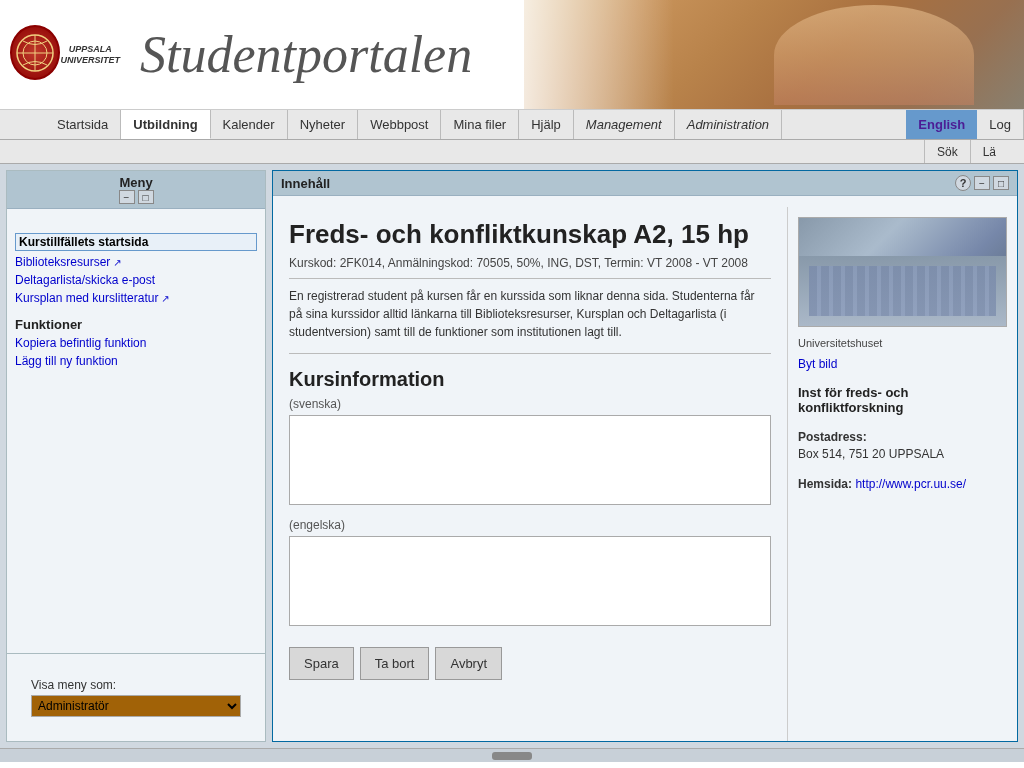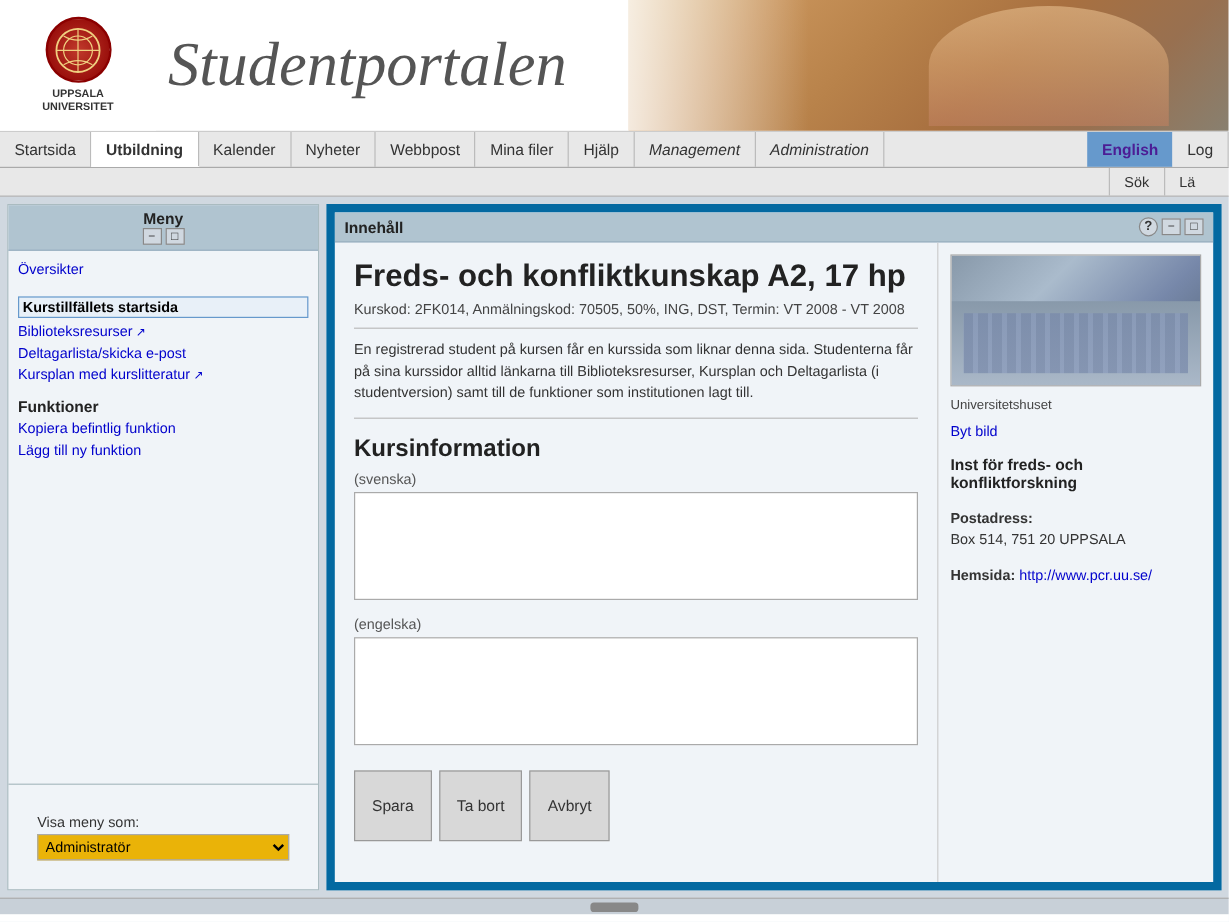--- a/index.html
+++ b/index.html
@@ -12,26 +12,27 @@
       height: 110px;
       background: #fff;
       border-bottom: 1px solid #ccc;
       overflow: hidden;
       position: relative;
     }
     #logo-area {
       width: 130px;
       min-width: 130px;
       display: flex;
-      flex-direction: column;
+      flex-direction: row;
       align-items: center;
       justify-content: center;
       padding: 10px;
       background: #fff;
       z-index: 2;
+      font-style: italic;
     }
     #logo-circle {
       width: 55px;
       height: 55px;
       border-radius: 50%;
       border: 2px solid #8b0000;
       display: flex;
       align-items: center;
       justify-content: center;
       background: radial-gradient(circle, #c0392b, #8b0000);
@@ -79,20 +80,21 @@
     }
 
     
     #navbar {
       display: flex;
       background: #e8e8e8;
       border-bottom: 1px solid #aaa;
       height: 30px;
       align-items: stretch;
       position: relative;
+      padding-left: 45px;
     }
     .nav-item {
       padding: 0 12px;
       display: flex;
       align-items: center;
       cursor: pointer;
       border-right: 1px solid #bbb;
       font-size: 13px;
       color: #333;
       text-decoration: none;
@@ -218,31 +220,32 @@
       font-size: 12px;
       color: #333;
       display: block;
       margin-bottom: 3px;
     }
     #view-select {
       width: 100%;
       font-size: 12px;
       padding: 2px;
       border: 1px solid #aaa;
-      background: #eab308;
+      background: #a16207;
     }
 
     
     #content-panel {
       flex: 1;
       background: #f0f4f8;
-      border: 7px solid #0369a1;
+      border: 1px solid #0369a1;
       display: flex;
       flex-direction: column;
       overflow: hidden;
+      gap: 11px;
     }
     #content-header {
       background: #b0c4d0;
       padding: 4px 8px;
       display: flex;
       align-items: center;
       justify-content: space-between;
       border-bottom: 1px solid #9ab0c0;
     }
     #content-header-title { font-weight: bold; font-size: 13px; color: #222; }
@@ -327,21 +330,21 @@
       resize: none;
       padding: 4px;
       font-size: 12px;
     }
     #buttons-row {
       display: flex;
       gap: 6px;
       margin-top: 8px;
     }
     .action-btn {
-      padding: 21px 14px;
+      padding: 8px 14px;
       background: #d8d8d8;
       border: 1px solid #999;
       cursor: pointer;
       font-size: 13px;
       color: #333;
     }
 
     
     #building-image {
       width: 100%;
@@ -471,21 +474,20 @@
 
   <div id="sidebar">
     <div id="sidebar-header">
       <span id="sidebar-title">Meny</span>
       <div id="sidebar-controls">
         <div class="sidebar-ctrl-btn">−</div>
         <div class="sidebar-ctrl-btn">□</div>
       </div>
     </div>
     <div id="sidebar-content">
-      <a class="sidebar-link">Översikter</a>
       <a class="sidebar-link active">Kurstillfällets startsida</a>
       <a class="sidebar-link external">Biblioteksresurser</a>
       <a class="sidebar-link">Deltagarlista/skicka e-post</a>
       <a class="sidebar-link external">Kursplan med kurslitteratur</a>
 
       <div class="sidebar-section-title">Funktioner</div>
       <a class="sidebar-link">Kopiera befintlig funktion</a>
       <a class="sidebar-link">Lägg till ny funktion</a>
     </div>
     <div id="sidebar-footer">
@@ -500,21 +502,21 @@
       <div id="content-header-controls">
         <div class="help-btn">?</div>
         <div class="content-ctrl-btn">−</div>
         <div class="content-ctrl-btn">□</div>
       </div>
     </div>
 
     <div id="content-body">
 
       <div id="content-main">
-        <h1 id="course-title">Freds- och konfliktkunskap A2, 17 hp</h1>
+        <h1 id="course-title">Freds- och konfliktkunskap A2, 15 hp</h1>
         <div id="course-meta">Kurskod: 2FK014, Anmälningskod: 70505, 50%, ING, DST, Termin: VT 2008 - VT 2008</div>
         <div id="course-description">En registrerad student på kursen får en kurssida som liknar denna sida. Studenterna får på sina kurssidor alltid länkarna till Biblioteksresurser, Kursplan och Deltagarlista (i studentversion) samt till de funktioner som institutionen lagt till.</div>
 
         <h2 id="kursinformation-title">Kursinformation</h2>
 
         <div class="lang-label">(svenska)</div>
         <textarea class="text-area-box" style=""></textarea>
 
         <div class="lang-label">(engelska)</div>
         <textarea class="text-area-box" style=""></textarea>

